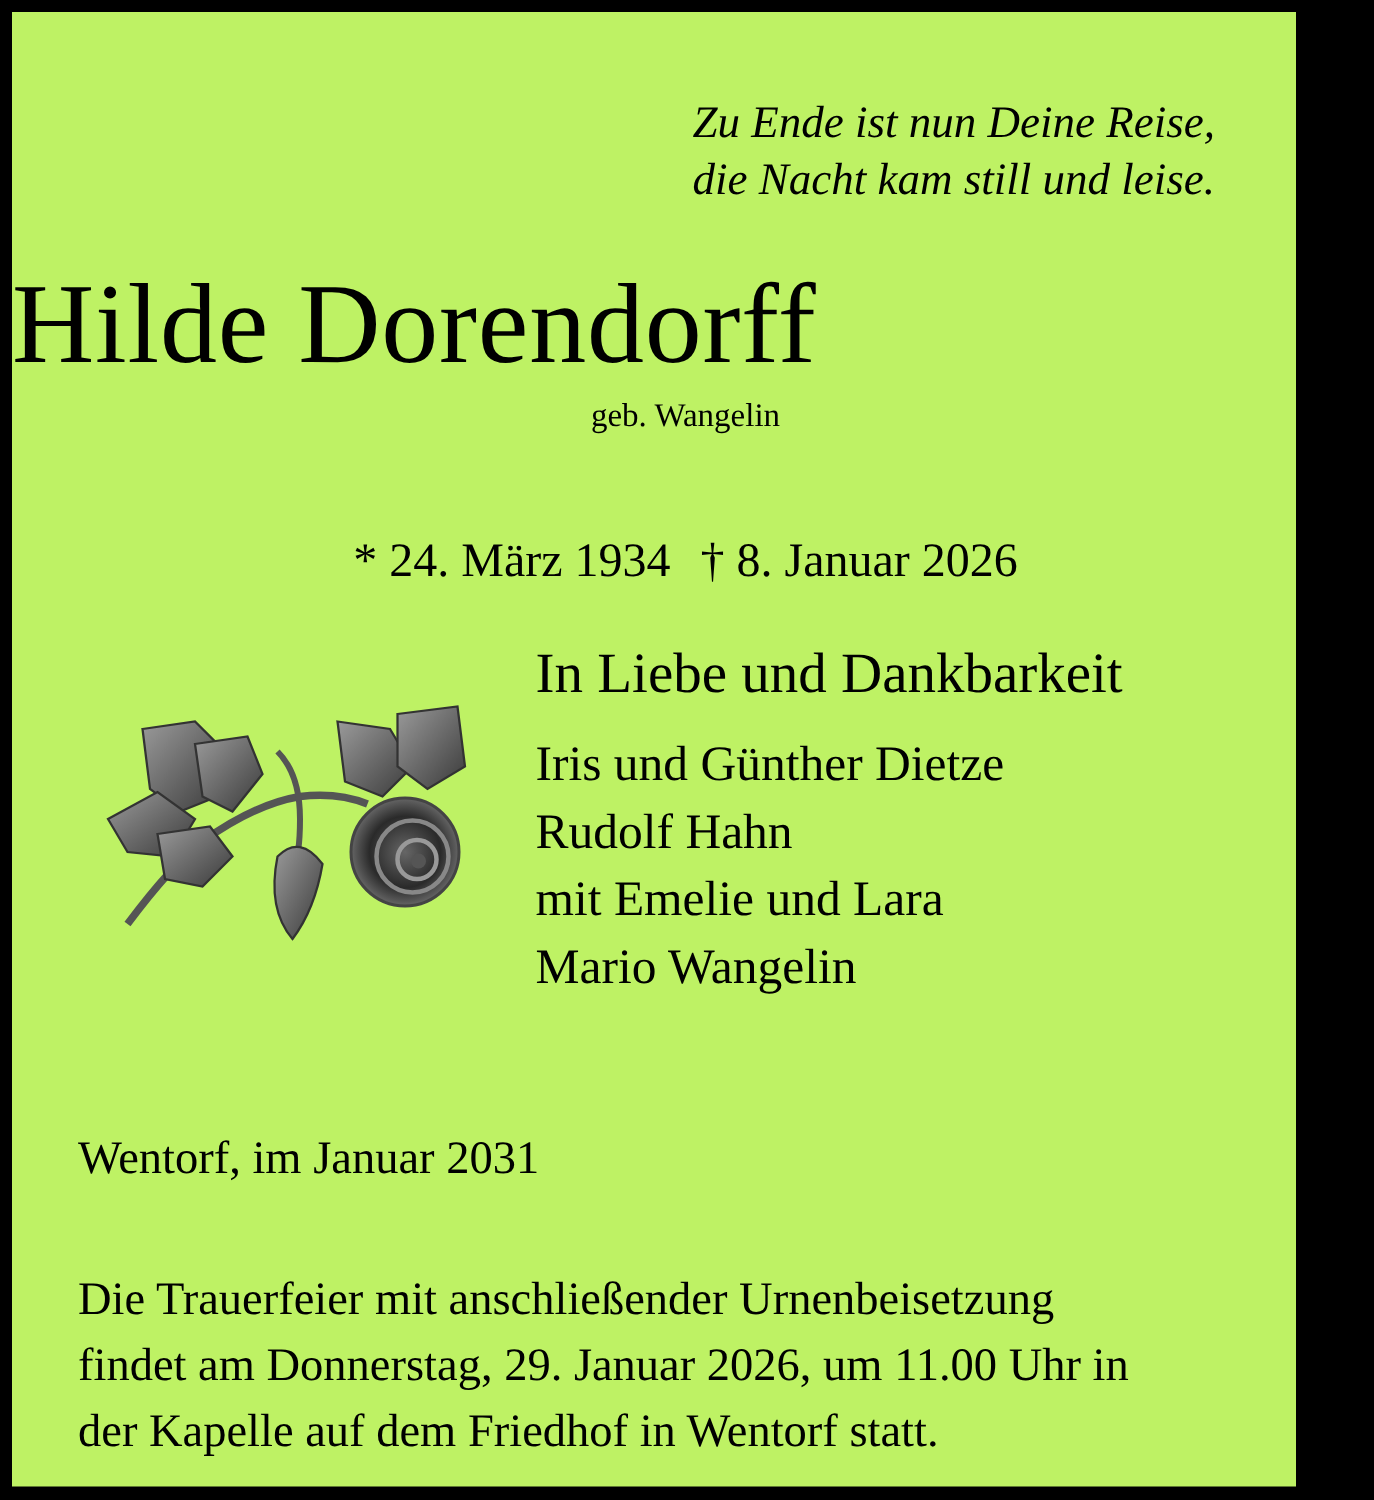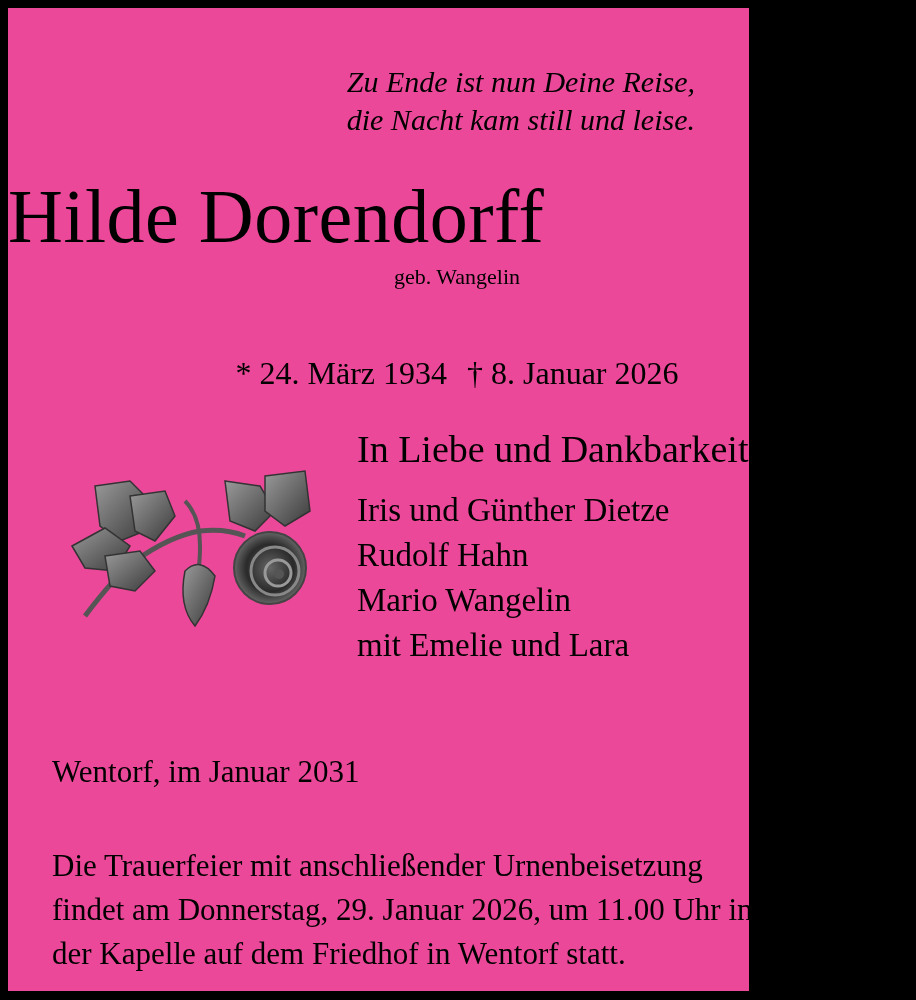--- a/index.html
+++ b/index.html
@@ -1,18 +1,18 @@
 <!DOCTYPE html>
 <html><head>
 <meta charset="utf-8">
 <style>
   html, body { margin:0; padding:0; background:#000; }
   body { width:916px; height:1000px; position:relative; overflow:hidden;
          font-family:"Liberation Serif","DejaVu Serif",serif; color:#000; }
-  .frame { position:absolute; left:8px; top:8px; width:741px; height:983px; background:#ec4899;font-family:Liberation Serif, serif; }
+  .frame { position:absolute; left:8px; top:8px; width:856px; height:983px; background:#bef264;font-family:Liberation Serif, serif; }
   .abs { position:absolute; white-space:nowrap; line-height:1; }
   .motto { right:54px; top:55px; text-align:right; font-style:italic; font-size:30px; line-height:38px; }
   .name { left:0; width:898px; top:170px; text-align:left; font-size:76px; letter-spacing:0.5px; }
   .maiden { left:0; width:898px; top:258px; text-align:center; font-size:22px; }
   .dates { left:0; width:898px; top:313px; text-align:center; font-size:32px;margin-top:36px; }
   .dates .sep { display:inline-block; width:20px; }
   .thanks { left:349px; top:422px; font-size:38px; }
   .mourners { left:349px; top:480px; font-size:33px; line-height:45px; }
   .place-date { left:44px; top:748px; font-size:31px; }
   .ceremony { left:44px; top:836px; font-size:31px; line-height:44px; }
@@ -67,22 +67,22 @@
       <circle cx="218" cy="117" r="13" fill="none" stroke="#999" stroke-width="3"></circle>
       <circle cx="219" cy="118" r="5" fill="#555"></circle>
     </svg>
   </div>
 
   <div class="abs thanks">In Liebe und Dankbarkeit</div>
 
   <div class="abs mourners">
     <div>Iris und Günther Dietze</div>
     <div>Rudolf Hahn</div>
+    <div>mit Emelie und Lara</div>
     <div>Mario Wangelin</div>
-    <div>mit Emelie und Lara</div>
   </div>
 
   <div class="abs place-date">Wentorf, im Januar 2031</div>
 
   <div class="abs ceremony">
     <div>Die Trauerfeier mit anschließender Urnenbeisetzung</div>
     <div>findet am Donnerstag, 29. Januar 2026, um 11.00 Uhr in</div>
     <div>der Kapelle auf dem Friedhof in Wentorf statt.</div>
   </div>
 

